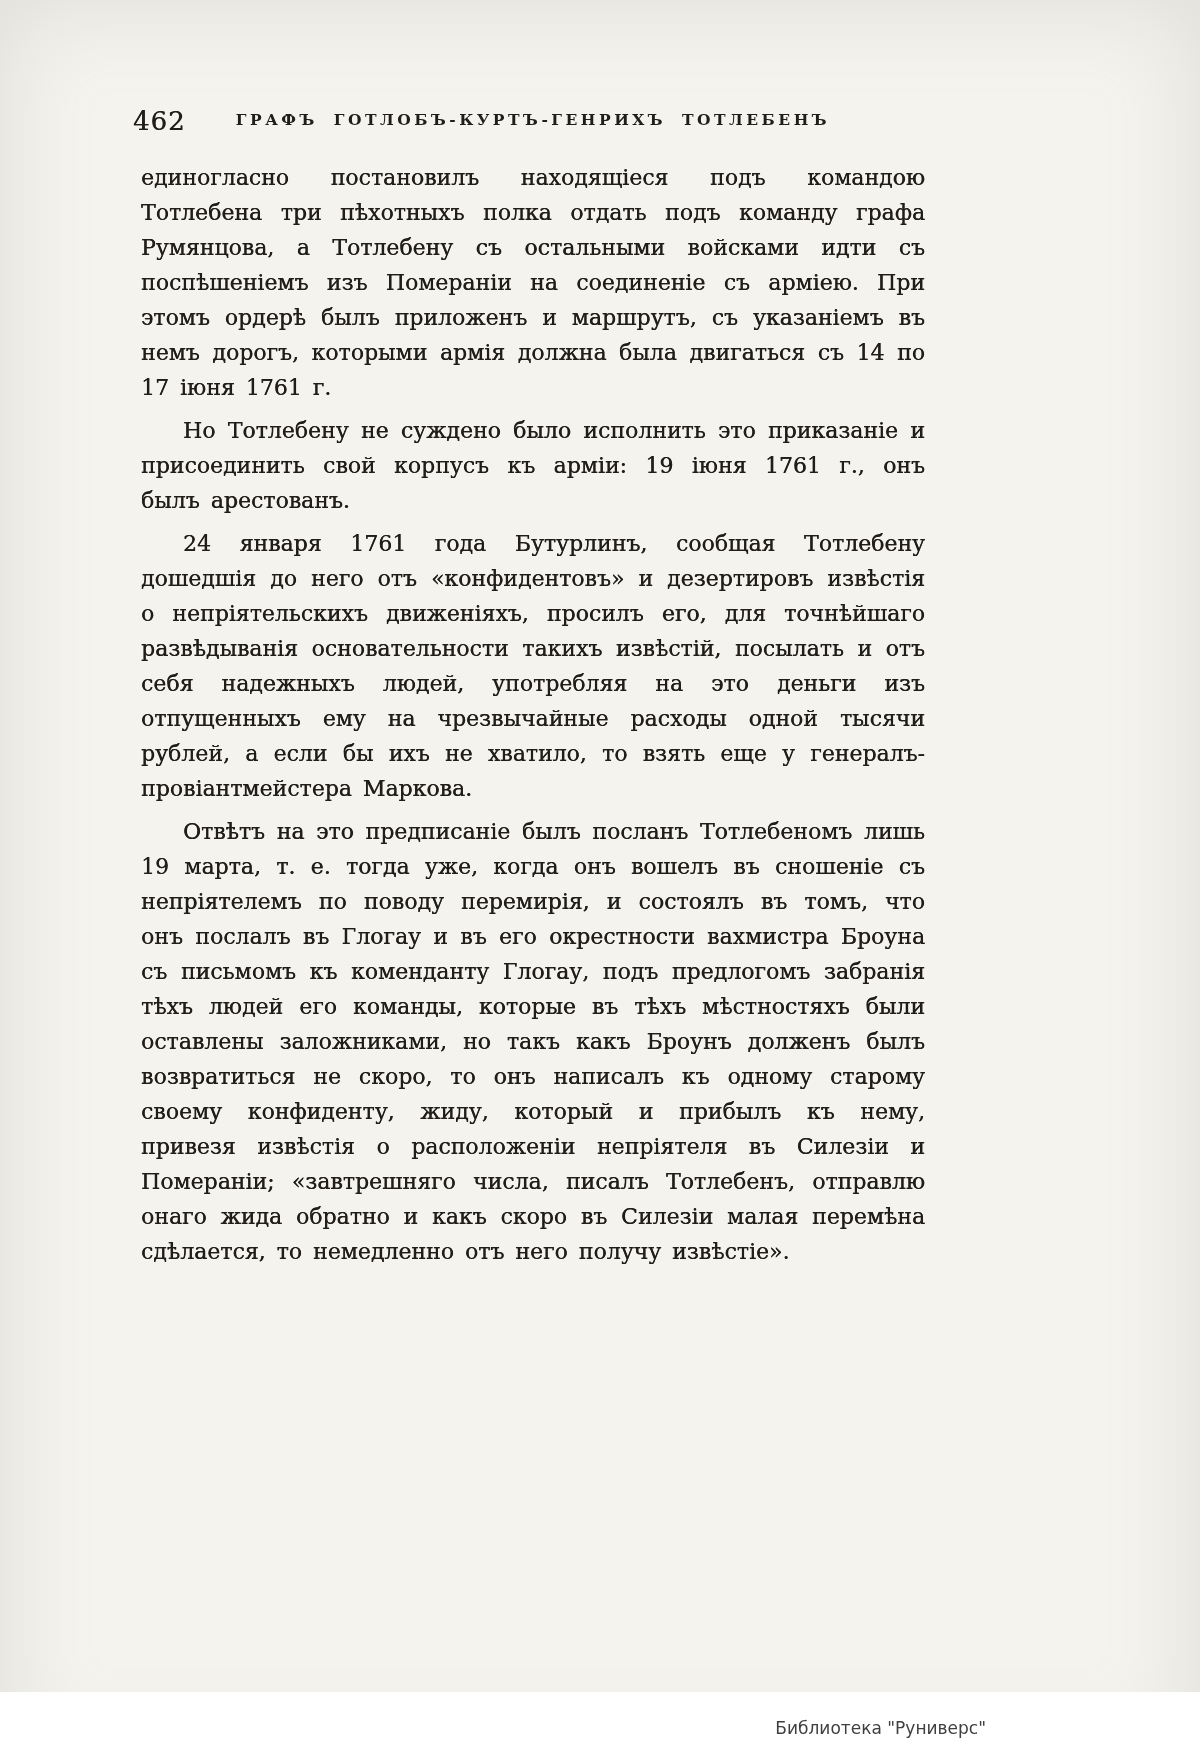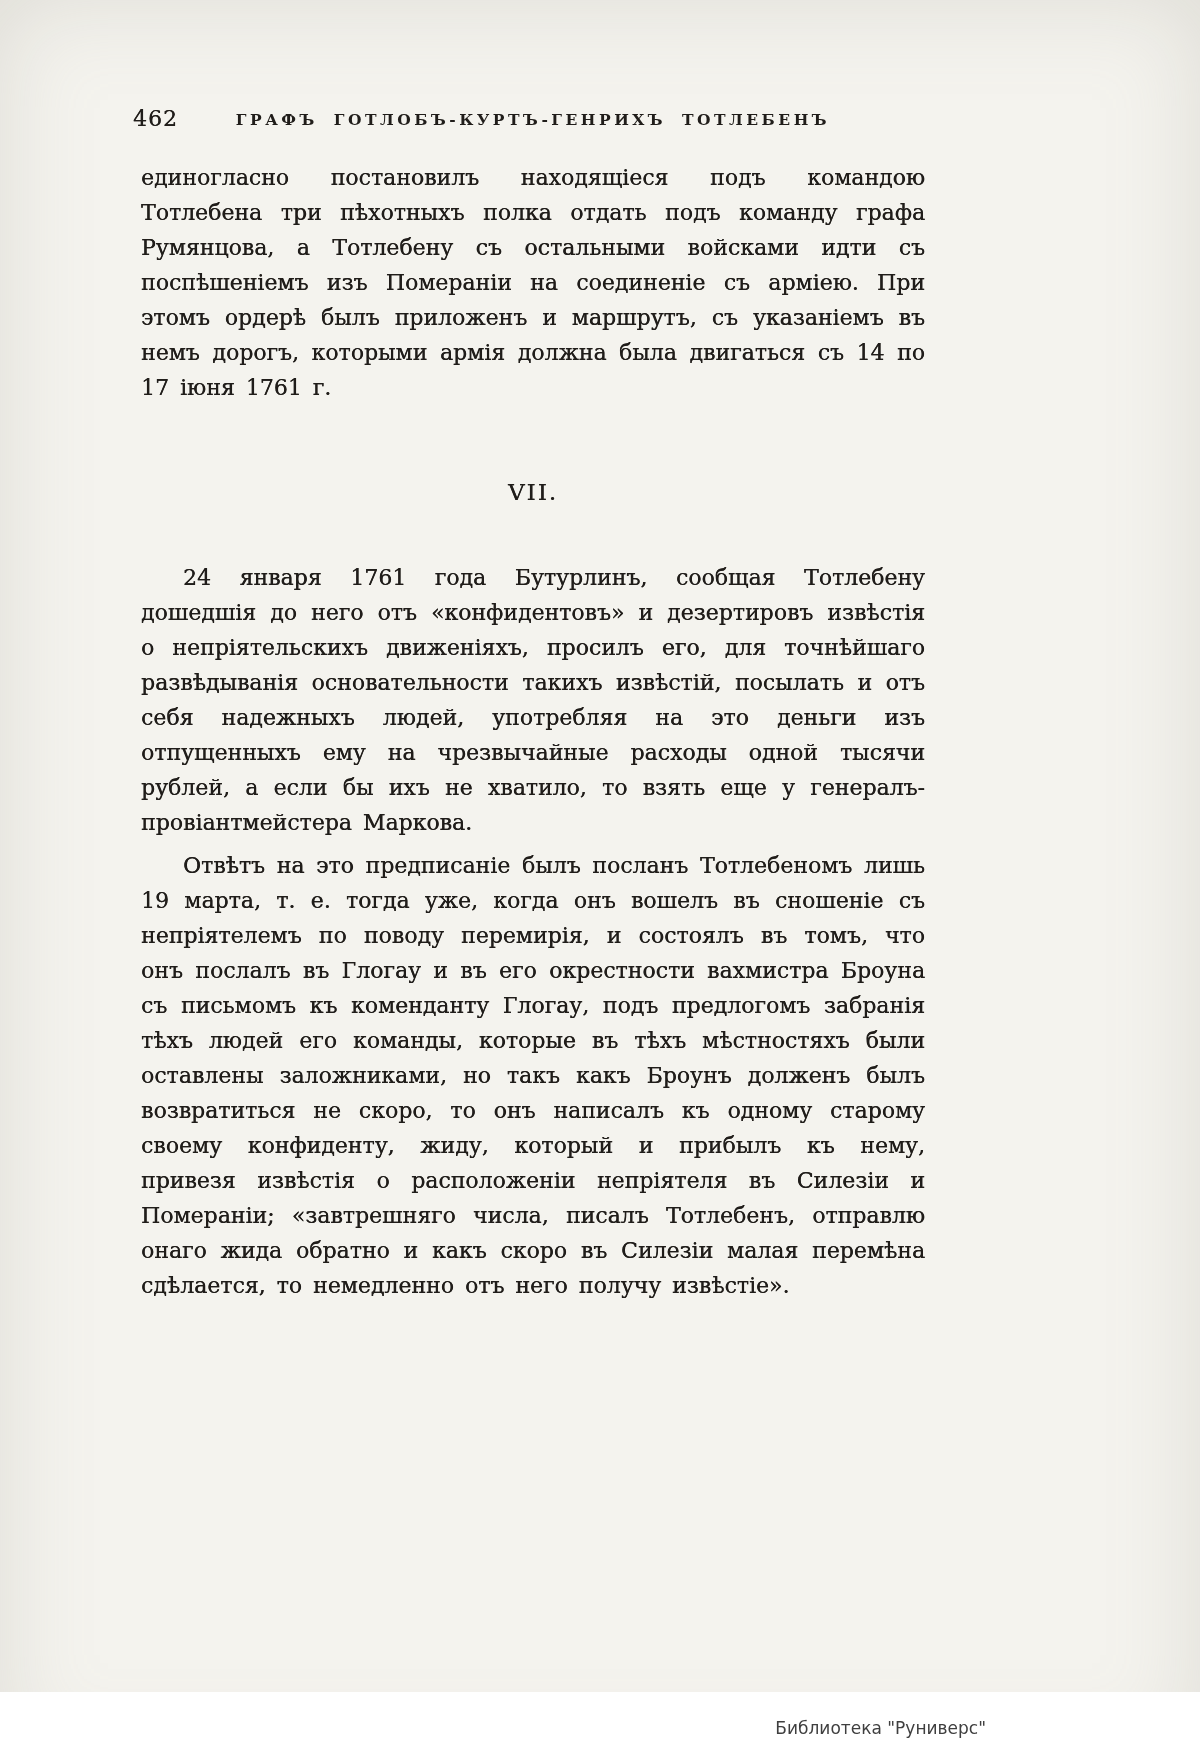--- a/index.html
+++ b/index.html
@@ -25,21 +25,21 @@
     position: absolute;
     top: 106px;
     left: 133px;
     width: 800px;
     height: 28px;
   }
   .page-number {
     position: absolute;
     left: 0;
     top: 0;
-    font-size: 22px;
+    font-size: 26px;
     letter-spacing: 1px;
     text-shadow: 0.3px 0 currentColor;
   }
   .running-title {
     position: absolute;
     left: 40px;
     right: 40px;
     top: 4px;
     text-align: center;
     font-size: 15.5px;
@@ -97,22 +97,22 @@
 
 <div class="scan-page"></div>
 
 <header class="page-header">
   <span class="page-number">462</span>
   <span class="running-title">ГРАФЪ ГОТЛОБЪ-КУРТЪ-ГЕНРИХЪ ТОТЛЕБЕНЪ</span>
 </header>
 
 <main class="text-block">
   <p class="para continuation">единогласно постановилъ находящіеся подъ командою Тотлебена три пѣхотныхъ полка отдать подъ команду графа Румянцова, а Тотлебену съ остальными войсками идти съ поспѣшеніемъ изъ Помераніи на соединеніе съ арміею. При этомъ ордерѣ былъ приложенъ и маршрутъ, съ указаніемъ въ немъ дорогъ, которыми армія должна была двигаться съ 14 по 17 іюня 1761 г.</p>
+  <p class="para">Но Тотлебену не суждено было исполнить это приказаніе и присоединить свой корпусъ къ арміи: 19 іюня 1761 г., онъ былъ арестованъ.</p>
 
-  <h2 class="section-heading">VII.</h2>
 
   <p class="para">24 января 1761 года Бутурлинъ, сообщая Тотлебену дошедшія до него отъ «конфидентовъ» и дезертировъ извѣстія о непріятельскихъ движеніяхъ, просилъ его, для точнѣйшаго развѣдыванія основательности такихъ извѣстій, посылать и отъ себя надежныхъ людей, употребляя на это деньги изъ отпущенныхъ ему на чрезвычайные расходы одной тысячи рублей, а если бы ихъ не хватило, то взять еще у генералъ-провіантмейстера Маркова.</p>
   <p class="para">Отвѣтъ на это предписаніе былъ посланъ Тотлебеномъ лишь 19 марта, т. е. тогда уже, когда онъ вошелъ въ сношеніе съ непріятелемъ по поводу перемирія, и состоялъ въ томъ, что онъ послалъ въ Глогау и въ его окрестности вахмистра Броуна съ письмомъ къ коменданту Глогау, подъ предлогомъ забранія тѣхъ людей его команды, которые въ тѣхъ мѣстностяхъ были оставлены заложниками, но такъ какъ Броунъ долженъ былъ возвратиться не скоро, то онъ написалъ къ одному старому своему конфиденту, жиду, который и прибылъ къ нему, привезя извѣстія о расположеніи непріятеля въ Силезіи и Помераніи; «завтрешняго числа, писалъ Тотлебенъ, отправлю онаго жида обратно и какъ скоро въ Силезіи малая перемѣна сдѣлается, то немедленно отъ него получу извѣстіе».</p>
 </main>
 
 <footer class="scan-footer">
   <span>Библиотека "Руниверс"</span>
 </footer>
 
 </body></html>

